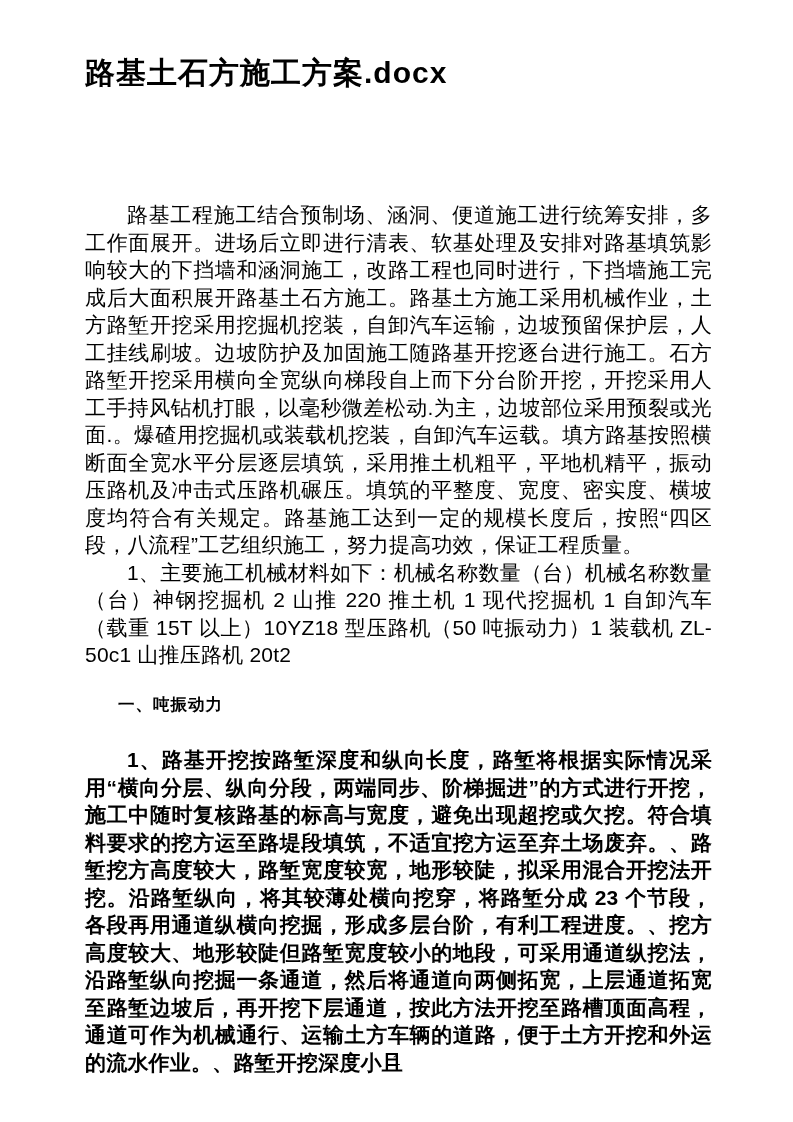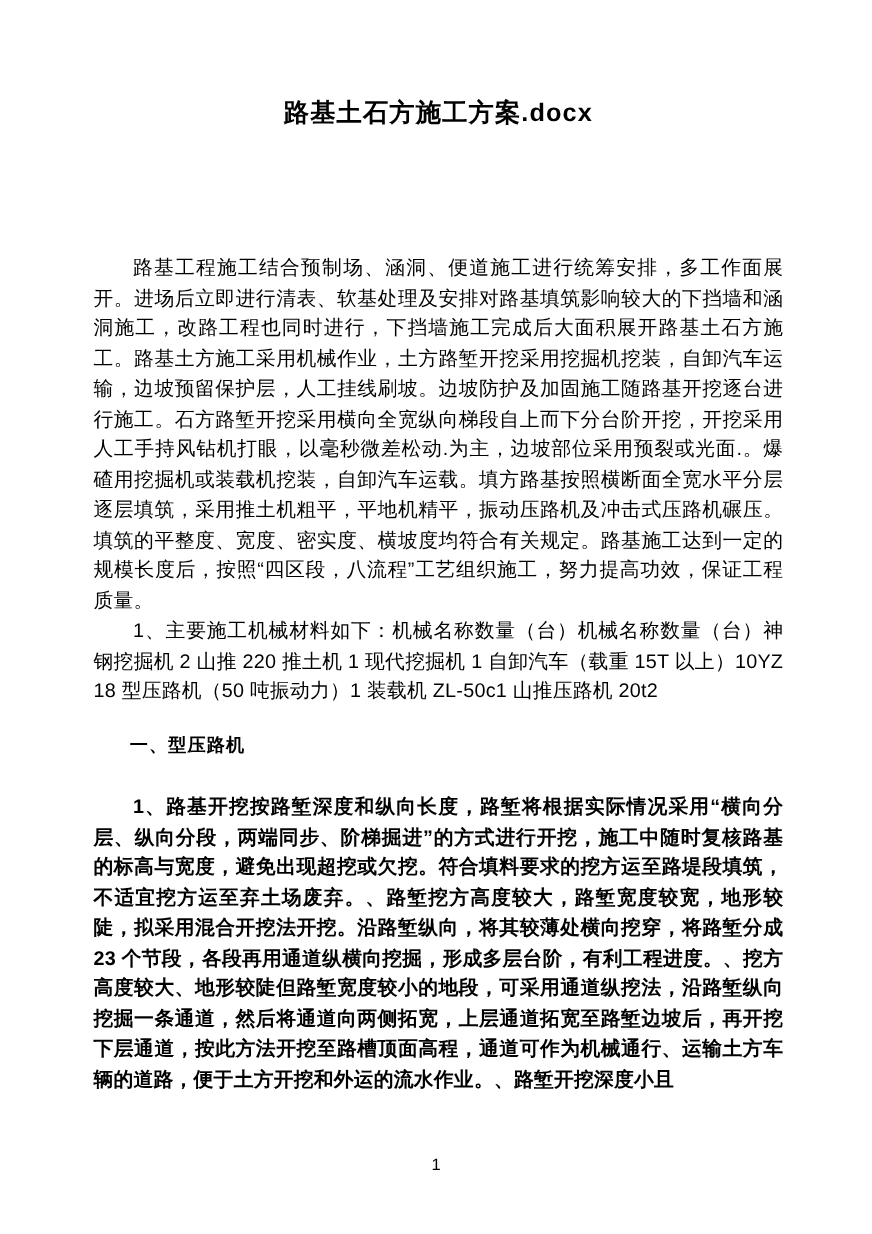--- a/index.html
+++ b/index.html
@@ -16,31 +16,30 @@
     font-family: "Liberation Sans", "DejaVu Sans", sans-serif;
     color: #000000;
   }
   .content {
     position: absolute;
     left: 85px;
     top: 0;
     width: 627px;
   }
   .doc-title {
-    margin: 87px 0 0 0;
-    font-size: 23px;
+    margin: 58px 0 0 0;
+    font-size: 30px;
     line-height: 30px;
     font-weight: 600;
-    text-align: center;
     letter-spacing: 1px;
     white-space: nowrap;
   }
   .para {
     margin: 0;
-    font-size: 18px;
+    font-size: 21px;
     line-height: 27.5px;
     text-align: justify;
     text-indent: 2em;
     letter-spacing: 0.2px;
     word-break: break-all;
   }
   .para-first {
     margin-top: 113px;
   }
   .para-gap {
@@ -71,19 +70,19 @@
 <body>
 
 <div class="page">
   <div class="content">
     <h1 class="doc-title">路基土石方施工方案.docx</h1>
 
     <p class="para para-first">路基工程施工结合预制场、涵洞、便道施工进行统筹安排，多工作面展开。进场后立即进行清表、软基处理及安排对路基填筑影响较大的下挡墙和涵洞施工，改路工程也同时进行，下挡墙施工完成后大面积展开路基土石方施工。路基土方施工采用机械作业，土方路堑开挖采用挖掘机挖装，自卸汽车运输，边坡预留保护层，人工挂线刷坡。边坡防护及加固施工随路基开挖逐台进行施工。石方路堑开挖采用横向全宽纵向梯段自上而下分台阶开挖，开挖采用人工手持风钻机打眼，以毫秒微差松动.为主，边坡部位采用预裂或光面.。爆碴用挖掘机或装载机挖装，自卸汽车运载。填方路基按照横断面全宽水平分层逐层填筑，采用推土机粗平，平地机精平，振动压路机及冲击式压路机碾压。填筑的平整度、宽度、密实度、横坡度均符合有关规定。路基施工达到一定的规模长度后，按照“四区段，八流程”工艺组织施工，努力提高功效，保证工程质量。</p>
 
     <p class="para para-gap">1、主要施工机械材料如下：机械名称数量（台）机械名称数量（台）神钢挖掘机 2 山推 220 推土机 1 现代挖掘机 1 自卸汽车（载重 15T 以上）10YZ18 型压路机（50 吨振动力）1 装载机 ZL-50c1 山推压路机 20t2</p>
 
-    <h2 class="section-heading">一、型压路机</h2>
+    <h2 class="section-heading">一、吨振动力</h2>
 
     <p class="para heading-gap">1、路基开挖按路堑深度和纵向长度，路堑将根据实际情况采用“横向分层、纵向分段，两端同步、阶梯掘进”的方式进行开挖，施工中随时复核路基的标高与宽度，避免出现超挖或欠挖。符合填料要求的挖方运至路堤段填筑，不适宜挖方运至弃土场废弃。、路堑挖方高度较大，路堑宽度较宽，地形较陡，拟采用混合开挖法开挖。沿路堑纵向，将其较薄处横向挖穿，将路堑分成 23 个节段，各段再用通道纵横向挖掘，形成多层台阶，有利工程进度。、挖方高度较大、地形较陡但路堑宽度较小的地段，可采用通道纵挖法，沿路堑纵向挖掘一条通道，然后将通道向两侧拓宽，上层通道拓宽至路堑边坡后，再开挖下层通道，按此方法开挖至路槽顶面高程，通道可作为机械通行、运输土方车辆的道路，便于土方开挖和外运的流水作业。、路堑开挖深度小且</p>
   </div>
 
   <div class="page-number">1</div>
 </div>
 
 </body></html>

